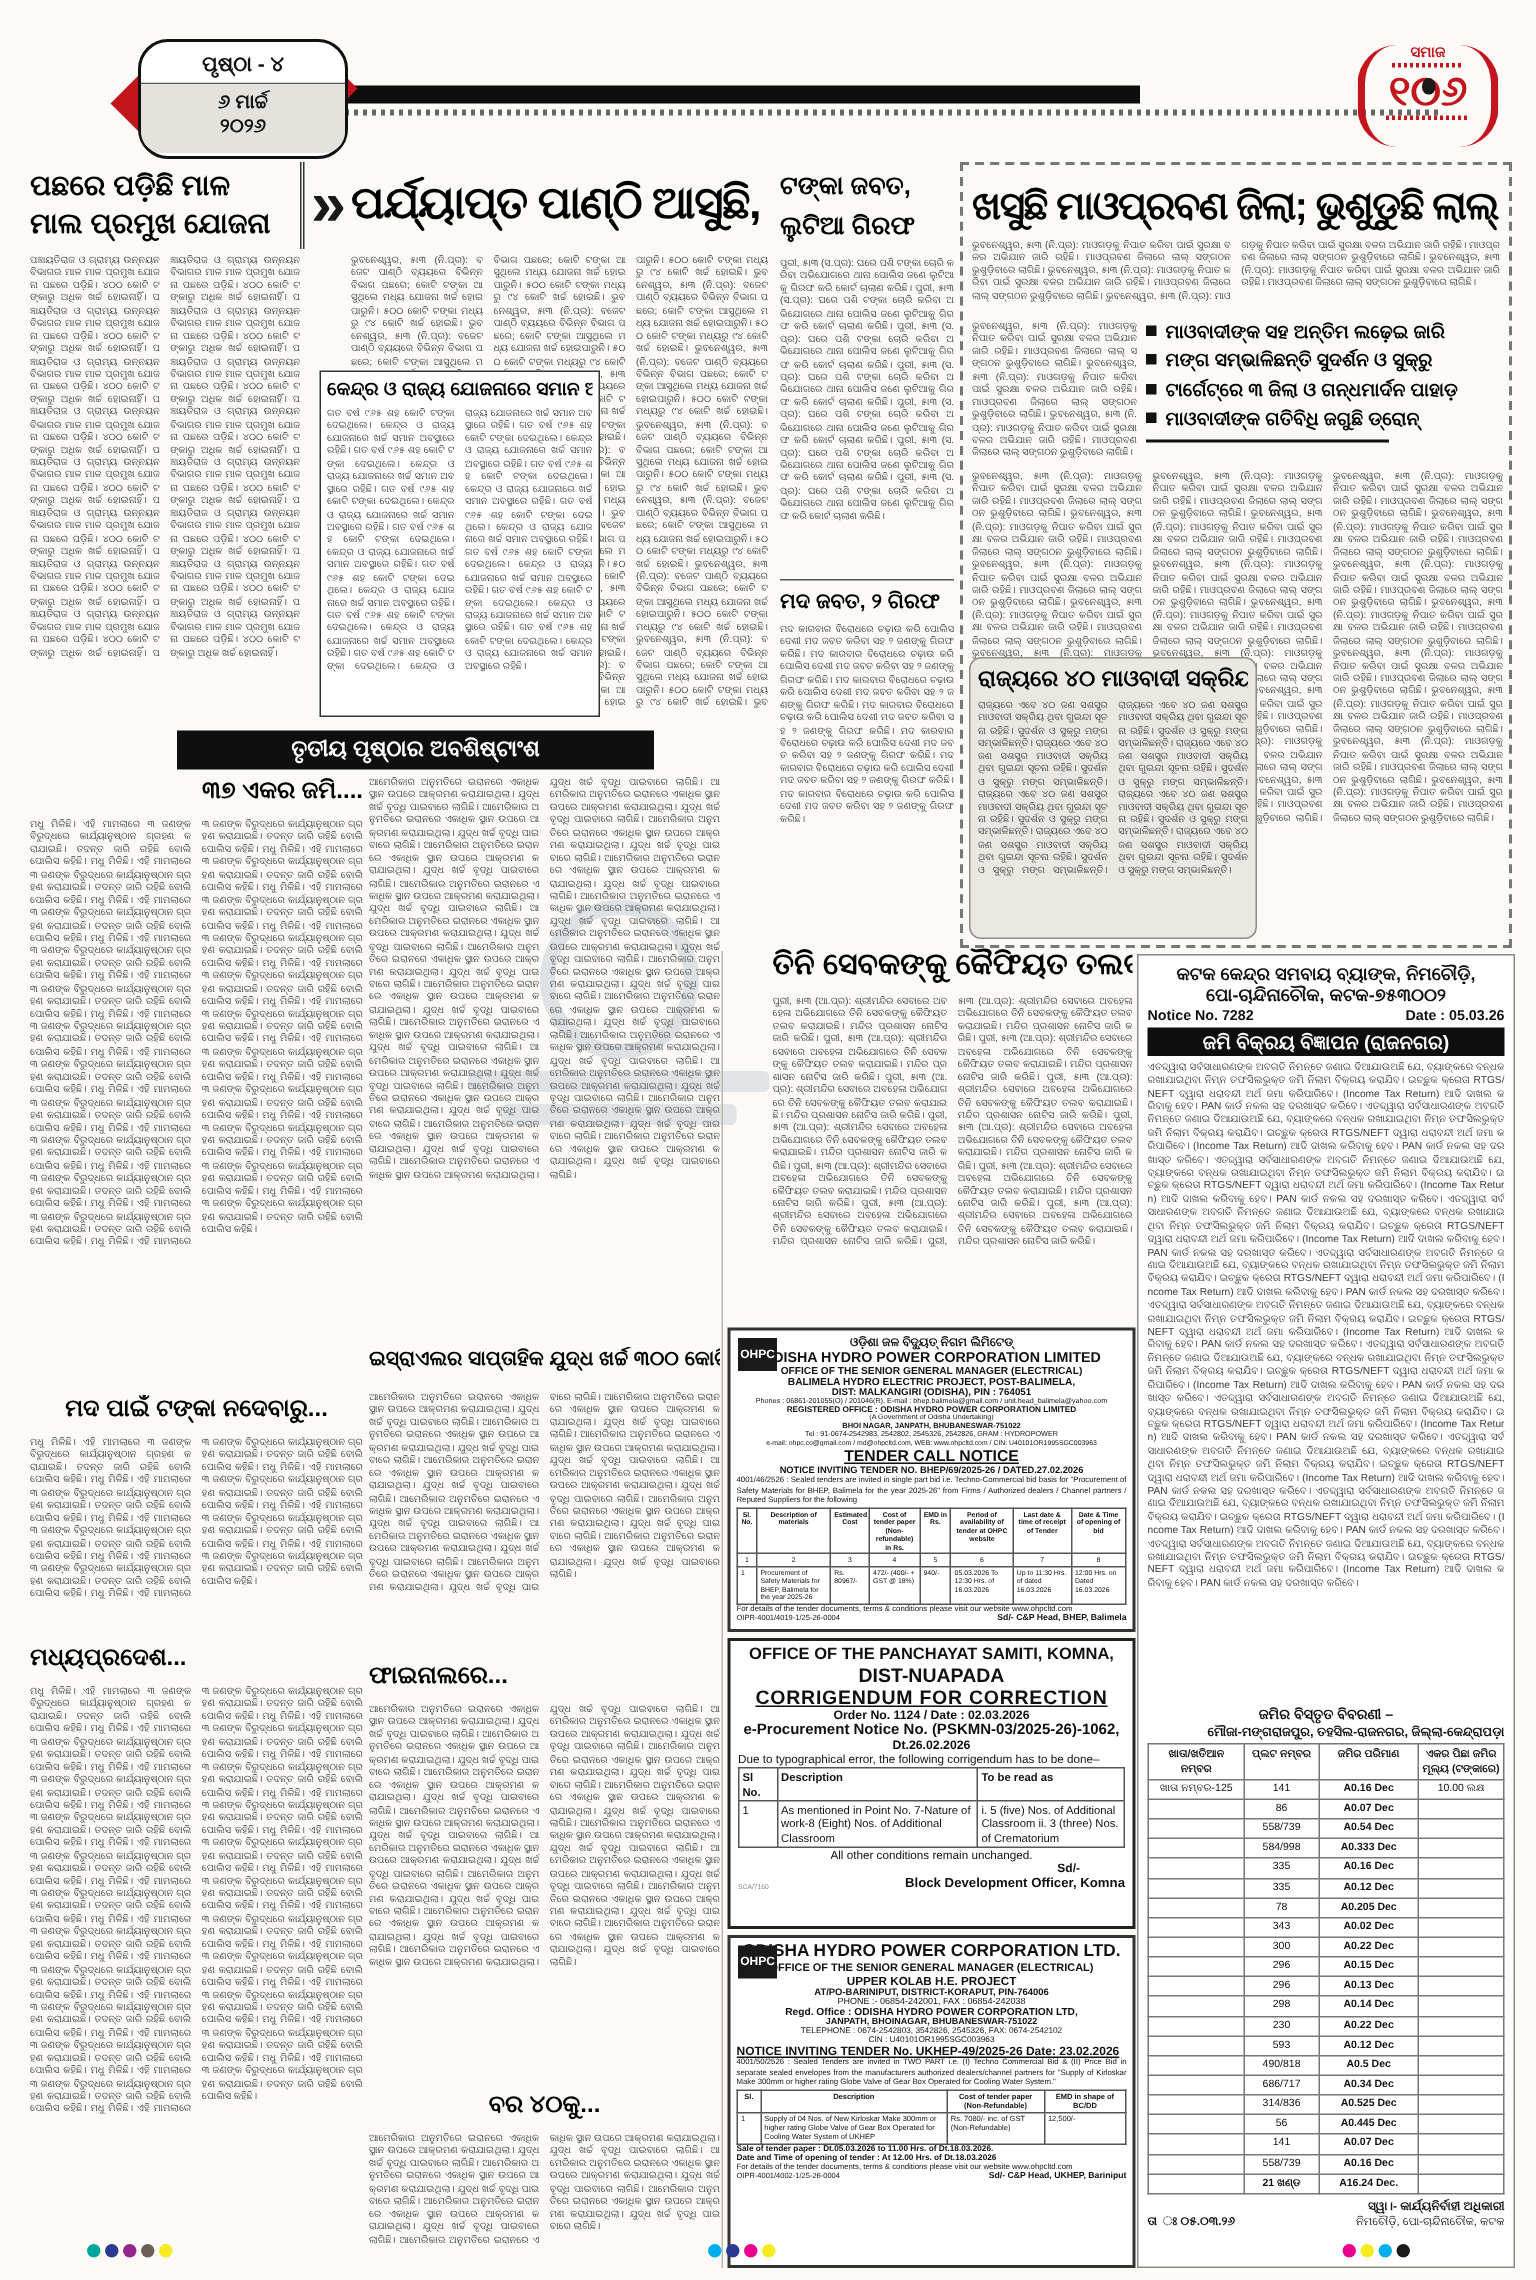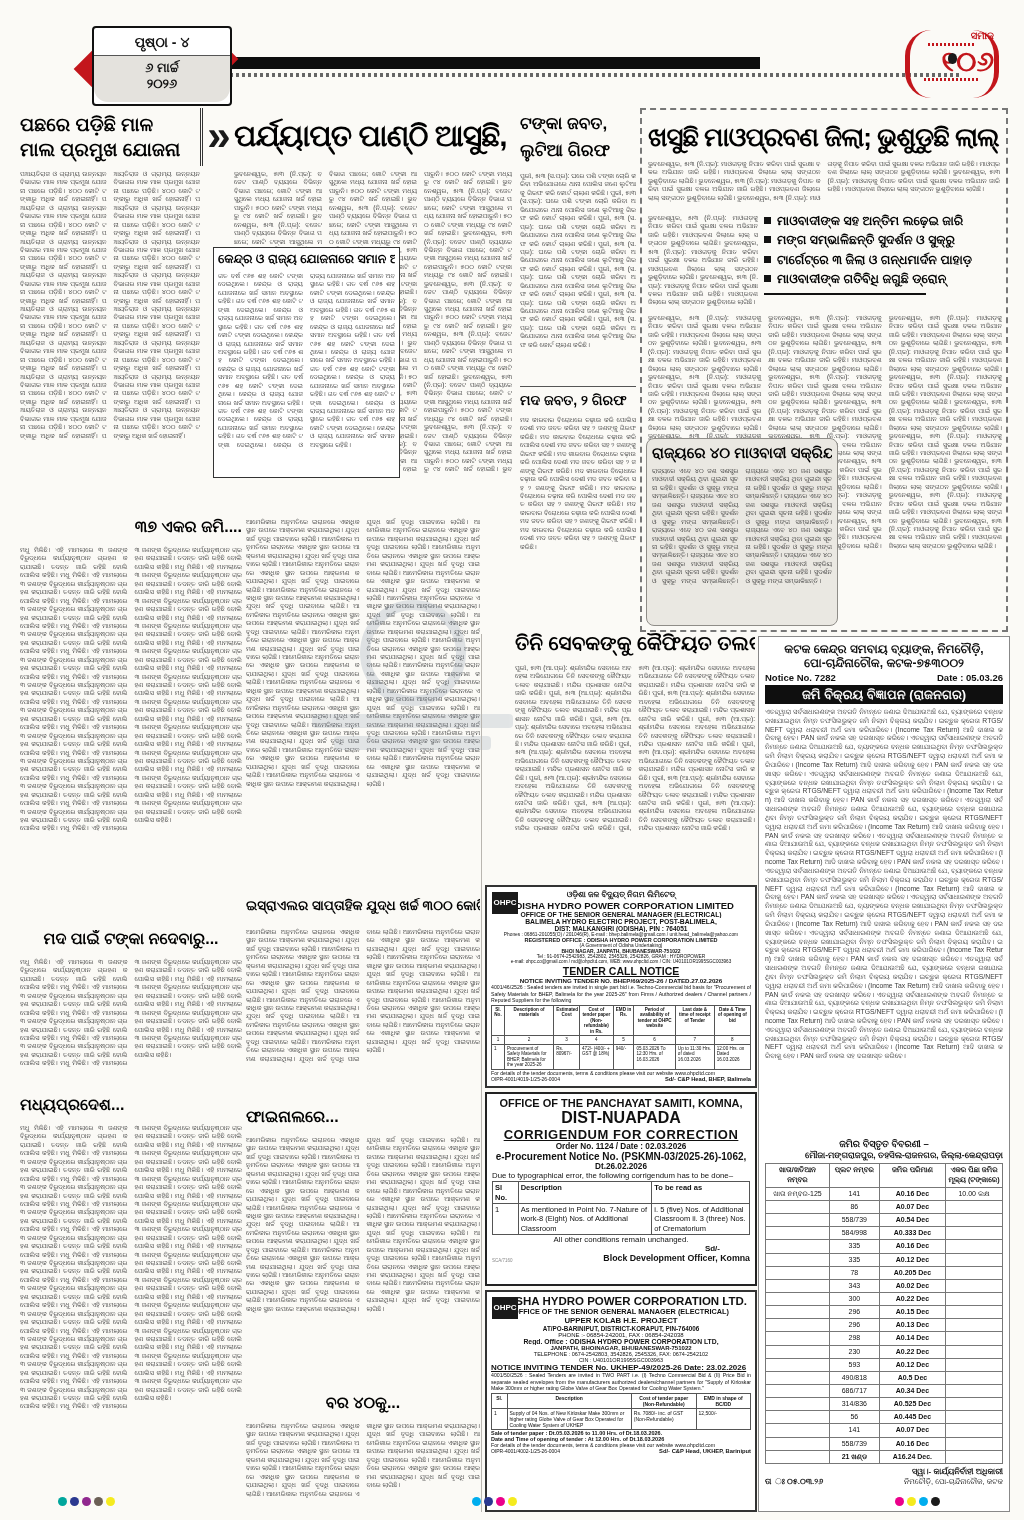--- a/index.html
+++ b/index.html
@@ -7,21 +7,21 @@
         font-family:"Liberation Sans",sans-serif;color:#111;overflow:hidden;}
   .abs{position:absolute;}
   
   .bt{font-size:6.5px;line-height:1.3;text-align:justify;word-break:break-all;
       overflow:hidden;color:#3a3a3a;}
   .c2{column-count:2;column-gap:7px;}
   .c3{column-count:3;column-gap:7px;}
   .hd{font-weight:bold;color:#000;overflow:hidden;}
   .nowrap{white-space:nowrap;}
   
-  .badge{border:2px solid #111;border-radius:4px;background:#fff;text-align:center;z-index:3;}
+  .badge{border:2px solid #111;border-radius:20px;background:#fff;text-align:center;z-index:3;}
   .badge .bot{background:#e4e2dd;border-radius:0 0 14px 14px;border-top:1px solid #555;}
   .wing{width:26px;height:40px;background:#c3161c;transform:rotate(45deg);z-index:2;}
   .ruleblk{background:#0d0d0d;}
   .ruledot{background:repeating-linear-gradient(90deg,#666 0 3px,transparent 3px 6px);}
   .banner-out{clip-path:polygon(0 50%,13% 0,100% 0,100% 100%,13% 100%);background:#2a2a2a;z-index:3;}
   .banner-in{position:absolute;left:3px;top:3px;right:3px;bottom:3px;background:#fff;
              clip-path:polygon(0 50%,13% 0,100% 0,100% 100%,13% 100%);
              display:flex;align-items:center;justify-content:center;}
   .brand-bracket{border:5px solid #c3161c;border-radius:26px;z-index:3;}
   .dotted-box{border:2px dashed #777;background:#fbfaf6;}
@@ -63,21 +63,21 @@
   <div class="abs wing" style="left:84px;top:44px;"></div>
   <div class="abs wing" style="left:202px;top:44px;"></div>
   <div class="abs badge" style="left:92px;top:26px;width:136px;height:76px;">
     <div style="font-size:14px;font-weight:bold;padding-top:6px;">ପୃଷ୍ଠା - ୪</div>
     <div class="bot" style="margin-top:4px;height:46px;">
       <div style="font-size:13px;font-weight:bold;padding-top:4px;">୬ ମାର୍ଚ୍ଚ</div>
       <div style="font-size:13px;font-weight:bold;">୨୦୨୬</div>
     </div>
   </div>
   <div class="abs brand-bracket" style="left:905px;top:30px;width:84px;height:68px;border-top:none;border-bottom:none;">
-    <div style="text-align:right;">
+    <div style="text-align:center;">
       <div style="font-size:10px;font-weight:bold;color:#c3161c;overflow:hidden;white-space:nowrap;">ସମାଜ</div>
       <div style="height:3px;margin:1px 18px;background:repeating-linear-gradient(90deg,#c3161c 0 2px,transparent 2px 4px);"></div>
       <div style="font-size:28px;font-weight:bold;color:#c3161c;line-height:30px;position:relative;">୧୦୬</div>
       <div style="width:9px;height:11px;background:#1a1a1a;border-radius:50% 50% 45% 45%;margin:-24px auto 14px auto;position:relative;"></div>
       <div style="height:3px;margin:0 14px;background:repeating-linear-gradient(90deg,#c3161c 0 2px,transparent 2px 4px);"></div>
     </div>
   </div>
 
   <div class="abs hd" style="left:20px;top:112px;width:178px;height:52px;font-size:19px;line-height:25px;white-space:nowrap;">
     <div>ପଛରେ ପଡ଼ିଛି ମାଳ</div>
@@ -126,20 +126,21 @@
         </div>
       <div style="height:2px;background:#111;width:70%;margin-top:3px;"></div>
     </div>
     <div class="bt c3" style="position:absolute;left:6px;top:204px;width:354px;height:310px;">ଭୁବନେଶ୍ୱର, ୫ା୩ (ନି.ପ୍ର): ମାଓଗଡ଼କୁ ନିପାତ କରିବା ପାଇଁ ସୁରକ୍ଷା ବଳର ଅଭିଯାନ ଜାରି ରହିଛି। ମାଓପ୍ରବଣ ଜିଲାରେ ଲାଲ୍ ସଙ୍ଗଠନ ଭୁଶୁଡ଼ିବାରେ ଲାଗିଛି। ଭୁବନେଶ୍ୱର, ୫ା୩ (ନି.ପ୍ର): ମାଓଗଡ଼କୁ ନିପାତ କରିବା ପାଇଁ ସୁରକ୍ଷା ବଳର ଅଭିଯାନ ଜାରି ରହିଛି। ମାଓପ୍ରବଣ ଜିଲାରେ ଲାଲ୍ ସଙ୍ଗଠନ ଭୁଶୁଡ଼ିବାରେ ଲାଗିଛି। ଭୁବନେଶ୍ୱର, ୫ା୩ (ନି.ପ୍ର): ମାଓଗଡ଼କୁ ନିପାତ କରିବା ପାଇଁ ସୁରକ୍ଷା ବଳର ଅଭିଯାନ ଜାରି ରହିଛି। ମାଓପ୍ରବଣ ଜିଲାରେ ଲାଲ୍ ସଙ୍ଗଠନ ଭୁଶୁଡ଼ିବାରେ ଲାଗିଛି। ଭୁବନେଶ୍ୱର, ୫ା୩ (ନି.ପ୍ର): ମାଓଗଡ଼କୁ ନିପାତ କରିବା ପାଇଁ ସୁରକ୍ଷା ବଳର ଅଭିଯାନ ଜାରି ରହିଛି। ମାଓପ୍ରବଣ ଜିଲାରେ ଲାଲ୍ ସଙ୍ଗଠନ ଭୁଶୁଡ଼ିବାରେ ଲାଗିଛି। ଭୁବନେଶ୍ୱର, ୫ା୩ (ନି.ପ୍ର): ମାଓଗଡ଼କୁ ନିପାତ କରିବା ପାଇଁ ସୁରକ୍ଷା ବଳର ଅଭିଯାନ ଜାରି ରହିଛି। ମାଓପ୍ରବଣ ଜିଲାରେ ଲାଲ୍ ସଙ୍ଗଠନ ଭୁଶୁଡ଼ିବାରେ ଲାଗିଛି। ଭୁବନେଶ୍ୱର, ୫ା୩ (ନି.ପ୍ର): ମାଓଗଡ଼କୁ ନିପାତ କରିବା ପାଇଁ ସୁରକ୍ଷା ବଳର ଅଭିଯାନ ଜାରି ରହିଛି। ମାଓପ୍ରବଣ ଜିଲାରେ ଲାଲ୍ ସଙ୍ଗଠନ ଭୁଶୁଡ଼ିବାରେ ଲାଗିଛି। ଭୁବନେଶ୍ୱର, ୫ା୩ (ନି.ପ୍ର): ମାଓଗଡ଼କୁ ନିପାତ କରିବା ପାଇଁ ସୁରକ୍ଷା ବଳର ଅଭିଯାନ ଜାରି ରହିଛି। ମାଓପ୍ରବଣ ଜିଲାରେ ଲାଲ୍ ସଙ୍ଗଠନ ଭୁଶୁଡ଼ିବାରେ ଲାଗିଛି। ଭୁବନେଶ୍ୱର, ୫ା୩ (ନି.ପ୍ର): ମାଓଗଡ଼କୁ ନିପାତ କରିବା ପାଇଁ ସୁରକ୍ଷା ବଳର ଅଭିଯାନ ଜାରି ରହିଛି। ମାଓପ୍ରବଣ ଜିଲାରେ ଲାଲ୍ ସଙ୍ଗଠନ ଭୁଶୁଡ଼ିବାରେ ଲାଗିଛି। ଭୁବନେଶ୍ୱର, ୫ା୩ (ନି.ପ୍ର): ମାଓଗଡ଼କୁ ନିପାତ କରିବା ପାଇଁ ସୁରକ୍ଷା ବଳର ଅଭିଯାନ ଜାରି ରହିଛି। ମାଓପ୍ରବଣ ଜିଲାରେ ଲାଲ୍ ସଙ୍ଗଠନ ଭୁଶୁଡ଼ିବାରେ ଲାଗିଛି। ଭୁବନେଶ୍ୱର, ୫ା୩ (ନି.ପ୍ର): ମାଓଗଡ଼କୁ ନିପାତ କରିବା ପାଇଁ ସୁରକ୍ଷା ବଳର ଅଭିଯାନ ଜାରି ରହିଛି। ମାଓପ୍ରବଣ ଜିଲାରେ ଲାଲ୍ ସଙ୍ଗଠନ ଭୁଶୁଡ଼ିବାରେ ଲାଗିଛି। ଭୁବନେଶ୍ୱର, ୫ା୩ (ନି.ପ୍ର): ମାଓଗଡ଼କୁ ନିପାତ କରିବା ପାଇଁ ସୁରକ୍ଷା ବଳର ଅଭିଯାନ ଜାରି ରହିଛି। ମାଓପ୍ରବଣ ଜିଲାରେ ଲାଲ୍ ସଙ୍ଗଠନ ଭୁଶୁଡ଼ିବାରେ ଲାଗିଛି। ଭୁବନେଶ୍ୱର, ୫ା୩ (ନି.ପ୍ର): ମାଓଗଡ଼କୁ ନିପାତ କରିବା ପାଇଁ ସୁରକ୍ଷା ବଳର ଅଭିଯାନ ଜାରି ରହିଛି। ମାଓପ୍ରବଣ ଜିଲାରେ ଲାଲ୍ ସଙ୍ଗଠନ ଭୁଶୁଡ଼ିବାରେ ଲାଗିଛି। ଭୁବନେଶ୍ୱର, ୫ା୩ (ନି.ପ୍ର): ମାଓଗଡ଼କୁ ନିପାତ କରିବା ପାଇଁ ସୁରକ୍ଷା ବଳର ଅଭିଯାନ ଜାରି ରହିଛି। ମାଓପ୍ରବଣ ଜିଲାରେ ଲାଲ୍ ସଙ୍ଗଠନ ଭୁଶୁଡ଼ିବାରେ ଲାଗିଛି। ଭୁବନେଶ୍ୱର, ୫ା୩ (ନି.ପ୍ର): ମାଓଗଡ଼କୁ ନିପାତ କରିବା ପାଇଁ ସୁରକ୍ଷା ବଳର ଅଭିଯାନ ଜାରି ରହିଛି। ମାଓପ୍ରବଣ ଜିଲାରେ ଲାଲ୍ ସଙ୍ଗଠନ ଭୁଶୁଡ଼ିବାରେ ଲାଗିଛି। ଭୁବନେଶ୍ୱର, ୫ା୩ (ନି.ପ୍ର): ମାଓଗଡ଼କୁ ନିପାତ କରିବା ପାଇଁ ସୁରକ୍ଷା ବଳର ଅଭିଯାନ ଜାରି ରହିଛି। ମାଓପ୍ରବଣ ଜିଲାରେ ଲାଲ୍ ସଙ୍ଗଠନ ଭୁଶୁଡ଼ିବାରେ ଲାଗିଛି। ଭୁବନେଶ୍ୱର, ୫ା୩ (ନି.ପ୍ର): ମାଓଗଡ଼କୁ ନିପାତ କରିବା ପାଇଁ ସୁରକ୍ଷା ବଳର ଅଭିଯାନ ଜାରି ରହିଛି। ମାଓପ୍ରବଣ ଜିଲାରେ ଲାଲ୍ ସଙ୍ଗଠନ ଭୁଶୁଡ଼ିବାରେ ଲାଗିଛି। ଭୁବନେଶ୍ୱର, ୫ା୩ (ନି.ପ୍ର): ମାଓଗଡ଼କୁ ନିପାତ କରିବା ପାଇଁ ସୁରକ୍ଷା ବଳର ଅଭିଯାନ ଜାରି ରହିଛି। ମାଓପ୍ରବଣ ଜିଲାରେ ଲାଲ୍ ସଙ୍ଗଠନ ଭୁଶୁଡ଼ିବାରେ ଲାଗିଛି। ଭୁବନେଶ୍ୱର, ୫ା୩ (ନି.ପ୍ର): ମାଓଗଡ଼କୁ ନିପାତ କରିବା ପାଇଁ ସୁରକ୍ଷା ବଳର ଅଭିଯାନ ଜାରି ରହିଛି। ମାଓପ୍ରବଣ ଜିଲାରେ ଲାଲ୍ ସଙ୍ଗଠନ ଭୁଶୁଡ଼ିବାରେ ଲାଗିଛି। ଭୁବନେଶ୍ୱର, ୫ା୩ (ନି.ପ୍ର): ମାଓଗଡ଼କୁ ନିପାତ କରିବା ପାଇଁ ସୁରକ୍ଷା ବଳର ଅଭିଯାନ ଜାରି ରହିଛି। ମାଓପ୍ରବଣ ଜିଲାରେ ଲାଲ୍ ସଙ୍ଗଠନ ଭୁଶୁଡ଼ିବାରେ ଲାଗିଛି। ଭୁବନେଶ୍ୱର, ୫ା୩ (ନି.ପ୍ର): ମାଓଗଡ଼କୁ ନିପାତ କରିବା ପାଇଁ ସୁରକ୍ଷା ବଳର ଅଭିଯାନ ଜାରି ରହିଛି। ମାଓପ୍ରବଣ ଜିଲାରେ ଲାଲ୍ ସଙ୍ଗଠନ ଭୁଶୁଡ଼ିବାରେ ଲାଗିଛି। ଭୁବନେଶ୍ୱର, ୫ା୩ (ନି.ପ୍ର): ମାଓଗଡ଼କୁ ନିପାତ କରିବା ପାଇଁ ସୁରକ୍ଷା ବଳର ଅଭିଯାନ ଜାରି ରହିଛି। ମାଓପ୍ରବଣ ଜିଲାରେ ଲାଲ୍ ସଙ୍ଗଠନ ଭୁଶୁଡ଼ିବାରେ ଲାଗିଛି। ଭୁବନେଶ୍ୱର, ୫ା୩ (ନି.ପ୍ର): ମାଓଗଡ଼କୁ ନିପାତ କରିବା ପାଇଁ ସୁରକ୍ଷା ବଳର ଅଭିଯାନ ଜାରି ରହିଛି। ମାଓପ୍ରବଣ ଜିଲାରେ ଲାଲ୍ ସଙ୍ଗଠନ ଭୁଶୁଡ଼ିବାରେ ଲାଗିଛି। ଭୁବନେଶ୍ୱର, ୫ା୩ (ନି.ପ୍ର): ମାଓଗଡ଼କୁ ନିପାତ କରିବା ପାଇଁ ସୁରକ୍ଷା ବଳର ଅଭିଯାନ ଜାରି ରହିଛି। ମାଓପ୍ରବଣ ଜିଲାରେ ଲାଲ୍ ସଙ୍ଗଠନ ଭୁଶୁଡ଼ିବାରେ ଲାଗିଛି। ଭୁବନେଶ୍ୱର, ୫ା୩ (ନି.ପ୍ର): ମାଓଗଡ଼କୁ ନିପାତ କରିବା ପାଇଁ ସୁରକ୍ଷା ବଳର ଅଭିଯାନ ଜାରି ରହିଛି। ମାଓପ୍ରବଣ ଜିଲାରେ ଲାଲ୍ ସଙ୍ଗଠନ ଭୁଶୁଡ଼ିବାରେ ଲାଗିଛି।</div>
     <div class="graybox" style="position:absolute;left:4px;top:328px;width:192px;height:188px;padding:5px;box-sizing:border-box;">
       <div class="hd nowrap" style="font-size:15px;text-align:center;height:20px;">ରାଜ୍ୟରେ ୪୦ ମାଓବାଦୀ ସକ୍ରିୟ</div>
       <div class="bt c2" style="height:150px;margin-top:3px;">ରାଜ୍ୟରେ ଏବେ ୪୦ ଜଣ ସଶସ୍ତ୍ର ମାଓବାଦୀ ସକ୍ରିୟ ଥିବା ଗୁଇନ୍ଦା ସୂଚନା ରହିଛି। ସୁଦର୍ଶନ ଓ ସୁକ୍ରୁ ମଙ୍ଗ ସମ୍ଭାଳିଛନ୍ତି। ରାଜ୍ୟରେ ଏବେ ୪୦ ଜଣ ସଶସ୍ତ୍ର ମାଓବାଦୀ ସକ୍ରିୟ ଥିବା ଗୁଇନ୍ଦା ସୂଚନା ରହିଛି। ସୁଦର୍ଶନ ଓ ସୁକ୍ରୁ ମଙ୍ଗ ସମ୍ଭାଳିଛନ୍ତି। ରାଜ୍ୟରେ ଏବେ ୪୦ ଜଣ ସଶସ୍ତ୍ର ମାଓବାଦୀ ସକ୍ରିୟ ଥିବା ଗୁଇନ୍ଦା ସୂଚନା ରହିଛି। ସୁଦର୍ଶନ ଓ ସୁକ୍ରୁ ମଙ୍ଗ ସମ୍ଭାଳିଛନ୍ତି। ରାଜ୍ୟରେ ଏବେ ୪୦ ଜଣ ସଶସ୍ତ୍ର ମାଓବାଦୀ ସକ୍ରିୟ ଥିବା ଗୁଇନ୍ଦା ସୂଚନା ରହିଛି। ସୁଦର୍ଶନ ଓ ସୁକ୍ରୁ ମଙ୍ଗ ସମ୍ଭାଳିଛନ୍ତି। ରାଜ୍ୟରେ ଏବେ ୪୦ ଜଣ ସଶସ୍ତ୍ର ମାଓବାଦୀ ସକ୍ରିୟ ଥିବା ଗୁଇନ୍ଦା ସୂଚନା ରହିଛି। ସୁଦର୍ଶନ ଓ ସୁକ୍ରୁ ମଙ୍ଗ ସମ୍ଭାଳିଛନ୍ତି। ରାଜ୍ୟରେ ଏବେ ୪୦ ଜଣ ସଶସ୍ତ୍ର ମାଓବାଦୀ ସକ୍ରିୟ ଥିବା ଗୁଇନ୍ଦା ସୂଚନା ରହିଛି। ସୁଦର୍ଶନ ଓ ସୁକ୍ରୁ ମଙ୍ଗ ସମ୍ଭାଳିଛନ୍ତି। ରାଜ୍ୟରେ ଏବେ ୪୦ ଜଣ ସଶସ୍ତ୍ର ମାଓବାଦୀ ସକ୍ରିୟ ଥିବା ଗୁଇନ୍ଦା ସୂଚନା ରହିଛି। ସୁଦର୍ଶନ ଓ ସୁକ୍ରୁ ମଙ୍ଗ ସମ୍ଭାଳିଛନ୍ତି। ରାଜ୍ୟରେ ଏବେ ୪୦ ଜଣ ସଶସ୍ତ୍ର ମାଓବାଦୀ ସକ୍ରିୟ ଥିବା ଗୁଇନ୍ଦା ସୂଚନା ରହିଛି। ସୁଦର୍ଶନ ଓ ସୁକ୍ରୁ ମଙ୍ଗ ସମ୍ଭାଳିଛନ୍ତି।</div>
     </div>
   </div>
 
+  <div class="abs blackbar" style="left:118px;top:487px;width:318px;height:26px;font-size:15px;line-height:26px;overflow:hidden;white-space:nowrap;">ତୃତୀୟ ପୃଷ୍ଠାର ଅବଶିଷ୍ଟାଂଶ</div>
 
   <div class="abs hd nowrap" style="left:20px;top:518px;width:222px;height:24px;font-size:16px;text-align:right;">୩୭ ଏକର ଜମି....</div>
   <div class="abs bt c2" style="left:20px;top:546px;width:222px;height:378px;">ମଧୁ ମିଳିଛି। ଏହି ମାମଲାରେ ୩ ଜଣଙ୍କ ବିରୁଦ୍ଧରେ କାର୍ଯ୍ୟାନୁଷ୍ଠାନ ଗ୍ରହଣ କରାଯାଇଛି। ତଦନ୍ତ ଜାରି ରହିଛି ବୋଲି ପୋଲିସ କହିଛି। ମଧୁ ମିଳିଛି। ଏହି ମାମଲାରେ ୩ ଜଣଙ୍କ ବିରୁଦ୍ଧରେ କାର୍ଯ୍ୟାନୁଷ୍ଠାନ ଗ୍ରହଣ କରାଯାଇଛି। ତଦନ୍ତ ଜାରି ରହିଛି ବୋଲି ପୋଲିସ କହିଛି। ମଧୁ ମିଳିଛି। ଏହି ମାମଲାରେ ୩ ଜଣଙ୍କ ବିରୁଦ୍ଧରେ କାର୍ଯ୍ୟାନୁଷ୍ଠାନ ଗ୍ରହଣ କରାଯାଇଛି। ତଦନ୍ତ ଜାରି ରହିଛି ବୋଲି ପୋଲିସ କହିଛି। ମଧୁ ମିଳିଛି। ଏହି ମାମଲାରେ ୩ ଜଣଙ୍କ ବିରୁଦ୍ଧରେ କାର୍ଯ୍ୟାନୁଷ୍ଠାନ ଗ୍ରହଣ କରାଯାଇଛି। ତଦନ୍ତ ଜାରି ରହିଛି ବୋଲି ପୋଲିସ କହିଛି। ମଧୁ ମିଳିଛି। ଏହି ମାମଲାରେ ୩ ଜଣଙ୍କ ବିରୁଦ୍ଧରେ କାର୍ଯ୍ୟାନୁଷ୍ଠାନ ଗ୍ରହଣ କରାଯାଇଛି। ତଦନ୍ତ ଜାରି ରହିଛି ବୋଲି ପୋଲିସ କହିଛି। ମଧୁ ମିଳିଛି। ଏହି ମାମଲାରେ ୩ ଜଣଙ୍କ ବିରୁଦ୍ଧରେ କାର୍ଯ୍ୟାନୁଷ୍ଠାନ ଗ୍ରହଣ କରାଯାଇଛି। ତଦନ୍ତ ଜାରି ରହିଛି ବୋଲି ପୋଲିସ କହିଛି। ମଧୁ ମିଳିଛି। ଏହି ମାମଲାରେ ୩ ଜଣଙ୍କ ବିରୁଦ୍ଧରେ କାର୍ଯ୍ୟାନୁଷ୍ଠାନ ଗ୍ରହଣ କରାଯାଇଛି। ତଦନ୍ତ ଜାରି ରହିଛି ବୋଲି ପୋଲିସ କହିଛି। ମଧୁ ମିଳିଛି। ଏହି ମାମଲାରେ ୩ ଜଣଙ୍କ ବିରୁଦ୍ଧରେ କାର୍ଯ୍ୟାନୁଷ୍ଠାନ ଗ୍ରହଣ କରାଯାଇଛି। ତଦନ୍ତ ଜାରି ରହିଛି ବୋଲି ପୋଲିସ କହିଛି। ମଧୁ ମିଳିଛି। ଏହି ମାମଲାରେ ୩ ଜଣଙ୍କ ବିରୁଦ୍ଧରେ କାର୍ଯ୍ୟାନୁଷ୍ଠାନ ଗ୍ରହଣ କରାଯାଇଛି। ତଦନ୍ତ ଜାରି ରହିଛି ବୋଲି ପୋଲିସ କହିଛି। ମଧୁ ମିଳିଛି। ଏହି ମାମଲାରେ ୩ ଜଣଙ୍କ ବିରୁଦ୍ଧରେ କାର୍ଯ୍ୟାନୁଷ୍ଠାନ ଗ୍ରହଣ କରାଯାଇଛି। ତଦନ୍ତ ଜାରି ରହିଛି ବୋଲି ପୋଲିସ କହିଛି। ମଧୁ ମିଳିଛି। ଏହି ମାମଲାରେ ୩ ଜଣଙ୍କ ବିରୁଦ୍ଧରେ କାର୍ଯ୍ୟାନୁଷ୍ଠାନ ଗ୍ରହଣ କରାଯାଇଛି। ତଦନ୍ତ ଜାରି ରହିଛି ବୋଲି ପୋଲିସ କହିଛି। ମଧୁ ମିଳିଛି। ଏହି ମାମଲାରେ ୩ ଜଣଙ୍କ ବିରୁଦ୍ଧରେ କାର୍ଯ୍ୟାନୁଷ୍ଠାନ ଗ୍ରହଣ କରାଯାଇଛି। ତଦନ୍ତ ଜାରି ରହିଛି ବୋଲି ପୋଲିସ କହିଛି। ମଧୁ ମିଳିଛି। ଏହି ମାମଲାରେ ୩ ଜଣଙ୍କ ବିରୁଦ୍ଧରେ କାର୍ଯ୍ୟାନୁଷ୍ଠାନ ଗ୍ରହଣ କରାଯାଇଛି। ତଦନ୍ତ ଜାରି ରହିଛି ବୋଲି ପୋଲିସ କହିଛି। ମଧୁ ମିଳିଛି। ଏହି ମାମଲାରେ ୩ ଜଣଙ୍କ ବିରୁଦ୍ଧରେ କାର୍ଯ୍ୟାନୁଷ୍ଠାନ ଗ୍ରହଣ କରାଯାଇଛି। ତଦନ୍ତ ଜାରି ରହିଛି ବୋଲି ପୋଲିସ କହିଛି। ମଧୁ ମିଳିଛି। ଏହି ମାମଲାରେ ୩ ଜଣଙ୍କ ବିରୁଦ୍ଧରେ କାର୍ଯ୍ୟାନୁଷ୍ଠାନ ଗ୍ରହଣ କରାଯାଇଛି। ତଦନ୍ତ ଜାରି ରହିଛି ବୋଲି ପୋଲିସ କହିଛି। ମଧୁ ମିଳିଛି। ଏହି ମାମଲାରେ ୩ ଜଣଙ୍କ ବିରୁଦ୍ଧରେ କାର୍ଯ୍ୟାନୁଷ୍ଠାନ ଗ୍ରହଣ କରାଯାଇଛି। ତଦନ୍ତ ଜାରି ରହିଛି ବୋଲି ପୋଲିସ କହିଛି। ମଧୁ ମିଳିଛି। ଏହି ମାମଲାରେ ୩ ଜଣଙ୍କ ବିରୁଦ୍ଧରେ କାର୍ଯ୍ୟାନୁଷ୍ଠାନ ଗ୍ରହଣ କରାଯାଇଛି। ତଦନ୍ତ ଜାରି ରହିଛି ବୋଲି ପୋଲିସ କହିଛି। ମଧୁ ମିଳିଛି। ଏହି ମାମଲାରେ ୩ ଜଣଙ୍କ ବିରୁଦ୍ଧରେ କାର୍ଯ୍ୟାନୁଷ୍ଠାନ ଗ୍ରହଣ କରାଯାଇଛି। ତଦନ୍ତ ଜାରି ରହିଛି ବୋଲି ପୋଲିସ କହିଛି। ମଧୁ ମିଳିଛି। ଏହି ମାମଲାରେ ୩ ଜଣଙ୍କ ବିରୁଦ୍ଧରେ କାର୍ଯ୍ୟାନୁଷ୍ଠାନ ଗ୍ରହଣ କରାଯାଇଛି। ତଦନ୍ତ ଜାରି ରହିଛି ବୋଲି ପୋଲିସ କହିଛି। ମଧୁ ମିଳିଛି। ଏହି ମାମଲାରେ ୩ ଜଣଙ୍କ ବିରୁଦ୍ଧରେ କାର୍ଯ୍ୟାନୁଷ୍ଠାନ ଗ୍ରହଣ କରାଯାଇଛି। ତଦନ୍ତ ଜାରି ରହିଛି ବୋଲି ପୋଲିସ କହିଛି। ମଧୁ ମିଳିଛି। ଏହି ମାମଲାରେ ୩ ଜଣଙ୍କ ବିରୁଦ୍ଧରେ କାର୍ଯ୍ୟାନୁଷ୍ଠାନ ଗ୍ରହଣ କରାଯାଇଛି। ତଦନ୍ତ ଜାରି ରହିଛି ବୋଲି ପୋଲିସ କହିଛି। ମଧୁ ମିଳିଛି। ଏହି ମାମଲାରେ ୩ ଜଣଙ୍କ ବିରୁଦ୍ଧରେ କାର୍ଯ୍ୟାନୁଷ୍ଠାନ ଗ୍ରହଣ କରାଯାଇଛି। ତଦନ୍ତ ଜାରି ରହିଛି ବୋଲି ପୋଲିସ କହିଛି।</div>
   <div class="abs hd nowrap" style="left:20px;top:930px;width:222px;height:24px;font-size:16px;text-align:center;">ମଦ ପାଇଁ ଟଙ୍କା ନଦେବାରୁ...</div>
   <div class="abs bt c2" style="left:20px;top:958px;width:222px;height:132px;">ମଧୁ ମିଳିଛି। ଏହି ମାମଲାରେ ୩ ଜଣଙ୍କ ବିରୁଦ୍ଧରେ କାର୍ଯ୍ୟାନୁଷ୍ଠାନ ଗ୍ରହଣ କରାଯାଇଛି। ତଦନ୍ତ ଜାରି ରହିଛି ବୋଲି ପୋଲିସ କହିଛି। ମଧୁ ମିଳିଛି। ଏହି ମାମଲାରେ ୩ ଜଣଙ୍କ ବିରୁଦ୍ଧରେ କାର୍ଯ୍ୟାନୁଷ୍ଠାନ ଗ୍ରହଣ କରାଯାଇଛି। ତଦନ୍ତ ଜାରି ରହିଛି ବୋଲି ପୋଲିସ କହିଛି। ମଧୁ ମିଳିଛି। ଏହି ମାମଲାରେ ୩ ଜଣଙ୍କ ବିରୁଦ୍ଧରେ କାର୍ଯ୍ୟାନୁଷ୍ଠାନ ଗ୍ରହଣ କରାଯାଇଛି। ତଦନ୍ତ ଜାରି ରହିଛି ବୋଲି ପୋଲିସ କହିଛି। ମଧୁ ମିଳିଛି। ଏହି ମାମଲାରେ ୩ ଜଣଙ୍କ ବିରୁଦ୍ଧରେ କାର୍ଯ୍ୟାନୁଷ୍ଠାନ ଗ୍ରହଣ କରାଯାଇଛି। ତଦନ୍ତ ଜାରି ରହିଛି ବୋଲି ପୋଲିସ କହିଛି। ମଧୁ ମିଳିଛି। ଏହି ମାମଲାରେ ୩ ଜଣଙ୍କ ବିରୁଦ୍ଧରେ କାର୍ଯ୍ୟାନୁଷ୍ଠାନ ଗ୍ରହଣ କରାଯାଇଛି। ତଦନ୍ତ ଜାରି ରହିଛି ବୋଲି ପୋଲିସ କହିଛି। ମଧୁ ମିଳିଛି। ଏହି ମାମଲାରେ ୩ ଜଣଙ୍କ ବିରୁଦ୍ଧରେ କାର୍ଯ୍ୟାନୁଷ୍ଠାନ ଗ୍ରହଣ କରାଯାଇଛି। ତଦନ୍ତ ଜାରି ରହିଛି ବୋଲି ପୋଲିସ କହିଛି। ମଧୁ ମିଳିଛି। ଏହି ମାମଲାରେ ୩ ଜଣଙ୍କ ବିରୁଦ୍ଧରେ କାର୍ଯ୍ୟାନୁଷ୍ଠାନ ଗ୍ରହଣ କରାଯାଇଛି। ତଦନ୍ତ ଜାରି ରହିଛି ବୋଲି ପୋଲିସ କହିଛି। ମଧୁ ମିଳିଛି। ଏହି ମାମଲାରେ ୩ ଜଣଙ୍କ ବିରୁଦ୍ଧରେ କାର୍ଯ୍ୟାନୁଷ୍ଠାନ ଗ୍ରହଣ କରାଯାଇଛି। ତଦନ୍ତ ଜାରି ରହିଛି ବୋଲି ପୋଲିସ କହିଛି।</div>
   <div class="abs hd nowrap" style="left:20px;top:1096px;width:222px;height:24px;font-size:16px;">ମଧ୍ୟପ୍ରଦେଶ...</div>
   <div class="abs bt c2" style="left:20px;top:1124px;width:222px;height:380px;">ମଧୁ ମିଳିଛି। ଏହି ମାମଲାରେ ୩ ଜଣଙ୍କ ବିରୁଦ୍ଧରେ କାର୍ଯ୍ୟାନୁଷ୍ଠାନ ଗ୍ରହଣ କରାଯାଇଛି। ତଦନ୍ତ ଜାରି ରହିଛି ବୋଲି ପୋଲିସ କହିଛି। ମଧୁ ମିଳିଛି। ଏହି ମାମଲାରେ ୩ ଜଣଙ୍କ ବିରୁଦ୍ଧରେ କାର୍ଯ୍ୟାନୁଷ୍ଠାନ ଗ୍ରହଣ କରାଯାଇଛି। ତଦନ୍ତ ଜାରି ରହିଛି ବୋଲି ପୋଲିସ କହିଛି। ମଧୁ ମିଳିଛି। ଏହି ମାମଲାରେ ୩ ଜଣଙ୍କ ବିରୁଦ୍ଧରେ କାର୍ଯ୍ୟାନୁଷ୍ଠାନ ଗ୍ରହଣ କରାଯାଇଛି। ତଦନ୍ତ ଜାରି ରହିଛି ବୋଲି ପୋଲିସ କହିଛି। ମଧୁ ମିଳିଛି। ଏହି ମାମଲାରେ ୩ ଜଣଙ୍କ ବିରୁଦ୍ଧରେ କାର୍ଯ୍ୟାନୁଷ୍ଠାନ ଗ୍ରହଣ କରାଯାଇଛି। ତଦନ୍ତ ଜାରି ରହିଛି ବୋଲି ପୋଲିସ କହିଛି। ମଧୁ ମିଳିଛି। ଏହି ମାମଲାରେ ୩ ଜଣଙ୍କ ବିରୁଦ୍ଧରେ କାର୍ଯ୍ୟାନୁଷ୍ଠାନ ଗ୍ରହଣ କରାଯାଇଛି। ତଦନ୍ତ ଜାରି ରହିଛି ବୋଲି ପୋଲିସ କହିଛି। ମଧୁ ମିଳିଛି। ଏହି ମାମଲାରେ ୩ ଜଣଙ୍କ ବିରୁଦ୍ଧରେ କାର୍ଯ୍ୟାନୁଷ୍ଠାନ ଗ୍ରହଣ କରାଯାଇଛି। ତଦନ୍ତ ଜାରି ରହିଛି ବୋଲି ପୋଲିସ କହିଛି। ମଧୁ ମିଳିଛି। ଏହି ମାମଲାରେ ୩ ଜଣଙ୍କ ବିରୁଦ୍ଧରେ କାର୍ଯ୍ୟାନୁଷ୍ଠାନ ଗ୍ରହଣ କରାଯାଇଛି। ତଦନ୍ତ ଜାରି ରହିଛି ବୋଲି ପୋଲିସ କହିଛି। ମଧୁ ମିଳିଛି। ଏହି ମାମଲାରେ ୩ ଜଣଙ୍କ ବିରୁଦ୍ଧରେ କାର୍ଯ୍ୟାନୁଷ୍ଠାନ ଗ୍ରହଣ କରାଯାଇଛି। ତଦନ୍ତ ଜାରି ରହିଛି ବୋଲି ପୋଲିସ କହିଛି। ମଧୁ ମିଳିଛି। ଏହି ମାମଲାରେ ୩ ଜଣଙ୍କ ବିରୁଦ୍ଧରେ କାର୍ଯ୍ୟାନୁଷ୍ଠାନ ଗ୍ରହଣ କରାଯାଇଛି। ତଦନ୍ତ ଜାରି ରହିଛି ବୋଲି ପୋଲିସ କହିଛି। ମଧୁ ମିଳିଛି। ଏହି ମାମଲାରେ ୩ ଜଣଙ୍କ ବିରୁଦ୍ଧରେ କାର୍ଯ୍ୟାନୁଷ୍ଠାନ ଗ୍ରହଣ କରାଯାଇଛି। ତଦନ୍ତ ଜାରି ରହିଛି ବୋଲି ପୋଲିସ କହିଛି। ମଧୁ ମିଳିଛି। ଏହି ମାମଲାରେ ୩ ଜଣଙ୍କ ବିରୁଦ୍ଧରେ କାର୍ଯ୍ୟାନୁଷ୍ଠାନ ଗ୍ରହଣ କରାଯାଇଛି। ତଦନ୍ତ ଜାରି ରହିଛି ବୋଲି ପୋଲିସ କହିଛି। ମଧୁ ମିଳିଛି। ଏହି ମାମଲାରେ ୩ ଜଣଙ୍କ ବିରୁଦ୍ଧରେ କାର୍ଯ୍ୟାନୁଷ୍ଠାନ ଗ୍ରହଣ କରାଯାଇଛି। ତଦନ୍ତ ଜାରି ରହିଛି ବୋଲି ପୋଲିସ କହିଛି। ମଧୁ ମିଳିଛି। ଏହି ମାମଲାରେ ୩ ଜଣଙ୍କ ବିରୁଦ୍ଧରେ କାର୍ଯ୍ୟାନୁଷ୍ଠାନ ଗ୍ରହଣ କରାଯାଇଛି। ତଦନ୍ତ ଜାରି ରହିଛି ବୋଲି ପୋଲିସ କହିଛି। ମଧୁ ମିଳିଛି। ଏହି ମାମଲାରେ ୩ ଜଣଙ୍କ ବିରୁଦ୍ଧରେ କାର୍ଯ୍ୟାନୁଷ୍ଠାନ ଗ୍ରହଣ କରାଯାଇଛି। ତଦନ୍ତ ଜାରି ରହିଛି ବୋଲି ପୋଲିସ କହିଛି। ମଧୁ ମିଳିଛି। ଏହି ମାମଲାରେ ୩ ଜଣଙ୍କ ବିରୁଦ୍ଧରେ କାର୍ଯ୍ୟାନୁଷ୍ଠାନ ଗ୍ରହଣ କରାଯାଇଛି। ତଦନ୍ତ ଜାରି ରହିଛି ବୋଲି ପୋଲିସ କହିଛି। ମଧୁ ମିଳିଛି। ଏହି ମାମଲାରେ ୩ ଜଣଙ୍କ ବିରୁଦ୍ଧରେ କାର୍ଯ୍ୟାନୁଷ୍ଠାନ ଗ୍ରହଣ କରାଯାଇଛି। ତଦନ୍ତ ଜାରି ରହିଛି ବୋଲି ପୋଲିସ କହିଛି। ମଧୁ ମିଳିଛି। ଏହି ମାମଲାରେ ୩ ଜଣଙ୍କ ବିରୁଦ୍ଧରେ କାର୍ଯ୍ୟାନୁଷ୍ଠାନ ଗ୍ରହଣ କରାଯାଇଛି। ତଦନ୍ତ ଜାରି ରହିଛି ବୋଲି ପୋଲିସ କହିଛି। ମଧୁ ମିଳିଛି। ଏହି ମାମଲାରେ ୩ ଜଣଙ୍କ ବିରୁଦ୍ଧରେ କାର୍ଯ୍ୟାନୁଷ୍ଠାନ ଗ୍ରହଣ କରାଯାଇଛି। ତଦନ୍ତ ଜାରି ରହିଛି ବୋଲି ପୋଲିସ କହିଛି। ମଧୁ ମିଳିଛି। ଏହି ମାମଲାରେ ୩ ଜଣଙ୍କ ବିରୁଦ୍ଧରେ କାର୍ଯ୍ୟାନୁଷ୍ଠାନ ଗ୍ରହଣ କରାଯାଇଛି। ତଦନ୍ତ ଜାରି ରହିଛି ବୋଲି ପୋଲିସ କହିଛି। ମଧୁ ମିଳିଛି। ଏହି ମାମଲାରେ ୩ ଜଣଙ୍କ ବିରୁଦ୍ଧରେ କାର୍ଯ୍ୟାନୁଷ୍ଠାନ ଗ୍ରହଣ କରାଯାଇଛି। ତଦନ୍ତ ଜାରି ରହିଛି ବୋଲି ପୋଲିସ କହିଛି। ମଧୁ ମିଳିଛି। ଏହି ମାମଲାରେ ୩ ଜଣଙ୍କ ବିରୁଦ୍ଧରେ କାର୍ଯ୍ୟାନୁଷ୍ଠାନ ଗ୍ରହଣ କରାଯାଇଛି। ତଦନ୍ତ ଜାରି ରହିଛି ବୋଲି ପୋଲିସ କହିଛି। ମଧୁ ମିଳିଛି। ଏହି ମାମଲାରେ ୩ ଜଣଙ୍କ ବିରୁଦ୍ଧରେ କାର୍ଯ୍ୟାନୁଷ୍ଠାନ ଗ୍ରହଣ କରାଯାଇଛି। ତଦନ୍ତ ଜାରି ରହିଛି ବୋଲି ପୋଲିସ କହିଛି।</div>
 
   <div class="abs bt c2" style="left:246px;top:518px;width:234px;height:376px;">ଆମେରିକାର ଅନୁମତିରେ ଇରାନରେ ଏକାଧିକ ସ୍ଥାନ ଉପରେ ଆକ୍ରମଣ କରାଯାଇଥିଲା। ଯୁଦ୍ଧ ଖର୍ଚ୍ଚ ବୃଦ୍ଧି ପାଇବାରେ ଲାଗିଛି। ଆମେରିକାର ଅନୁମତିରେ ଇରାନରେ ଏକାଧିକ ସ୍ଥାନ ଉପରେ ଆକ୍ରମଣ କରାଯାଇଥିଲା। ଯୁଦ୍ଧ ଖର୍ଚ୍ଚ ବୃଦ୍ଧି ପାଇବାରେ ଲାଗିଛି। ଆମେରିକାର ଅନୁମତିରେ ଇରାନରେ ଏକାଧିକ ସ୍ଥାନ ଉପରେ ଆକ୍ରମଣ କରାଯାଇଥିଲା। ଯୁଦ୍ଧ ଖର୍ଚ୍ଚ ବୃଦ୍ଧି ପାଇବାରେ ଲାଗିଛି। ଆମେରିକାର ଅନୁମତିରେ ଇରାନରେ ଏକାଧିକ ସ୍ଥାନ ଉପରେ ଆକ୍ରମଣ କରାଯାଇଥିଲା। ଯୁଦ୍ଧ ଖର୍ଚ୍ଚ ବୃଦ୍ଧି ପାଇବାରେ ଲାଗିଛି। ଆମେରିକାର ଅନୁମତିରେ ଇରାନରେ ଏକାଧିକ ସ୍ଥାନ ଉପରେ ଆକ୍ରମଣ କରାଯାଇଥିଲା। ଯୁଦ୍ଧ ଖର୍ଚ୍ଚ ବୃଦ୍ଧି ପାଇବାରେ ଲାଗିଛି। ଆମେରିକାର ଅନୁମତିରେ ଇରାନରେ ଏକାଧିକ ସ୍ଥାନ ଉପରେ ଆକ୍ରମଣ କରାଯାଇଥିଲା। ଯୁଦ୍ଧ ଖର୍ଚ୍ଚ ବୃଦ୍ଧି ପାଇବାରେ ଲାଗିଛି। ଆମେରିକାର ଅନୁମତିରେ ଇରାନରେ ଏକାଧିକ ସ୍ଥାନ ଉପରେ ଆକ୍ରମଣ କରାଯାଇଥିଲା। ଯୁଦ୍ଧ ଖର୍ଚ୍ଚ ବୃଦ୍ଧି ପାଇବାରେ ଲାଗିଛି। ଆମେରିକାର ଅନୁମତିରେ ଇରାନରେ ଏକାଧିକ ସ୍ଥାନ ଉପରେ ଆକ୍ରମଣ କରାଯାଇଥିଲା। ଯୁଦ୍ଧ ଖର୍ଚ୍ଚ ବୃଦ୍ଧି ପାଇବାରେ ଲାଗିଛି। ଆମେରିକାର ଅନୁମତିରେ ଇରାନରେ ଏକାଧିକ ସ୍ଥାନ ଉପରେ ଆକ୍ରମଣ କରାଯାଇଥିଲା। ଯୁଦ୍ଧ ଖର୍ଚ୍ଚ ବୃଦ୍ଧି ପାଇବାରେ ଲାଗିଛି। ଆମେରିକାର ଅନୁମତିରେ ଇରାନରେ ଏକାଧିକ ସ୍ଥାନ ଉପରେ ଆକ୍ରମଣ କରାଯାଇଥିଲା। ଯୁଦ୍ଧ ଖର୍ଚ୍ଚ ବୃଦ୍ଧି ପାଇବାରେ ଲାଗିଛି। ଆମେରିକାର ଅନୁମତିରେ ଇରାନରେ ଏକାଧିକ ସ୍ଥାନ ଉପରେ ଆକ୍ରମଣ କରାଯାଇଥିଲା। ଯୁଦ୍ଧ ଖର୍ଚ୍ଚ ବୃଦ୍ଧି ପାଇବାରେ ଲାଗିଛି। ଆମେରିକାର ଅନୁମତିରେ ଇରାନରେ ଏକାଧିକ ସ୍ଥାନ ଉପରେ ଆକ୍ରମଣ କରାଯାଇଥିଲା। ଯୁଦ୍ଧ ଖର୍ଚ୍ଚ ବୃଦ୍ଧି ପାଇବାରେ ଲାଗିଛି। ଆମେରିକାର ଅନୁମତିରେ ଇରାନରେ ଏକାଧିକ ସ୍ଥାନ ଉପରେ ଆକ୍ରମଣ କରାଯାଇଥିଲା। ଯୁଦ୍ଧ ଖର୍ଚ୍ଚ ବୃଦ୍ଧି ପାଇବାରେ ଲାଗିଛି। ଆମେରିକାର ଅନୁମତିରେ ଇରାନରେ ଏକାଧିକ ସ୍ଥାନ ଉପରେ ଆକ୍ରମଣ କରାଯାଇଥିଲା। ଯୁଦ୍ଧ ଖର୍ଚ୍ଚ ବୃଦ୍ଧି ପାଇବାରେ ଲାଗିଛି। ଆମେରିକାର ଅନୁମତିରେ ଇରାନରେ ଏକାଧିକ ସ୍ଥାନ ଉପରେ ଆକ୍ରମଣ କରାଯାଇଥିଲା। ଯୁଦ୍ଧ ଖର୍ଚ୍ଚ ବୃଦ୍ଧି ପାଇବାରେ ଲାଗିଛି। ଆମେରିକାର ଅନୁମତିରେ ଇରାନରେ ଏକାଧିକ ସ୍ଥାନ ଉପରେ ଆକ୍ରମଣ କରାଯାଇଥିଲା। ଯୁଦ୍ଧ ଖର୍ଚ୍ଚ ବୃଦ୍ଧି ପାଇବାରେ ଲାଗିଛି। ଆମେରିକାର ଅନୁମତିରେ ଇରାନରେ ଏକାଧିକ ସ୍ଥାନ ଉପରେ ଆକ୍ରମଣ କରାଯାଇଥିଲା। ଯୁଦ୍ଧ ଖର୍ଚ୍ଚ ବୃଦ୍ଧି ପାଇବାରେ ଲାଗିଛି। ଆମେରିକାର ଅନୁମତିରେ ଇରାନରେ ଏକାଧିକ ସ୍ଥାନ ଉପରେ ଆକ୍ରମଣ କରାଯାଇଥିଲା। ଯୁଦ୍ଧ ଖର୍ଚ୍ଚ ବୃଦ୍ଧି ପାଇବାରେ ଲାଗିଛି। ଆମେରିକାର ଅନୁମତିରେ ଇରାନରେ ଏକାଧିକ ସ୍ଥାନ ଉପରେ ଆକ୍ରମଣ କରାଯାଇଥିଲା। ଯୁଦ୍ଧ ଖର୍ଚ୍ଚ ବୃଦ୍ଧି ପାଇବାରେ ଲାଗିଛି। ଆମେରିକାର ଅନୁମତିରେ ଇରାନରେ ଏକାଧିକ ସ୍ଥାନ ଉପରେ ଆକ୍ରମଣ କରାଯାଇଥିଲା। ଯୁଦ୍ଧ ଖର୍ଚ୍ଚ ବୃଦ୍ଧି ପାଇବାରେ ଲାଗିଛି। ଆମେରିକାର ଅନୁମତିରେ ଇରାନରେ ଏକାଧିକ ସ୍ଥାନ ଉପରେ ଆକ୍ରମଣ କରାଯାଇଥିଲା। ଯୁଦ୍ଧ ଖର୍ଚ୍ଚ ବୃଦ୍ଧି ପାଇବାରେ ଲାଗିଛି। ଆମେରିକାର ଅନୁମତିରେ ଇରାନରେ ଏକାଧିକ ସ୍ଥାନ ଉପରେ ଆକ୍ରମଣ କରାଯାଇଥିଲା। ଯୁଦ୍ଧ ଖର୍ଚ୍ଚ ବୃଦ୍ଧି ପାଇବାରେ ଲାଗିଛି। ଆମେରିକାର ଅନୁମତିରେ ଇରାନରେ ଏକାଧିକ ସ୍ଥାନ ଉପରେ ଆକ୍ରମଣ କରାଯାଇଥିଲା। ଯୁଦ୍ଧ ଖର୍ଚ୍ଚ ବୃଦ୍ଧି ପାଇବାରେ ଲାଗିଛି।</div>
   <div class="abs hd nowrap" style="left:246px;top:898px;width:234px;height:26px;font-size:13.5px;text-align:center;">ଇସ୍ରାଏଲର ସାପ୍ତାହିକ ଯୁଦ୍ଧ ଖର୍ଚ୍ଚ ୩୦୦ କୋଟି ଡଲାର</div>
@@ -222,21 +223,21 @@
     </table>
     <div style="font-size:5.2px;">For details of the tender documents, terms &amp; conditions please visit our website www.ohpcltd.com</div>
     <div style="display:flex;justify-content:space-between;font-size:5px;">
       <span>OIPR-4001/4019-1/25-26-0004</span>
       <span style="font-weight:bold;font-size:5.8px;">Sd/- C&amp;P Head, BHEP, Balimela</span>
     </div>
   </div>
 
   <div class="abs notice" style="left:485px;top:1092px;width:272px;height:194px;border:2.5px solid #222;box-sizing:border-box;padding:3px 5px;">
     <div class="nc" style="font-size:11px;">OFFICE OF THE PANCHAYAT SAMITI, KOMNA,</div>
-    <div class="nc" style="font-size:16px;text-align:center;">DIST-NUAPADA</div>
+    <div class="nc" style="font-size:13px;text-align:center;">DIST-NUAPADA</div>
     <div class="nc" style="font-size:13px;text-decoration:underline;letter-spacing:.5px;">CORRIGENDUM FOR CORRECTION</div>
     <div class="nc" style="font-size:8.2px;">Order No. 1124 / Date : 02.03.2026</div>
     <div class="nc" style="font-size:10px;">e-Procurement Notice No. (PSKMN-03/2025-26)-1062,</div>
     <div class="nc" style="font-size:8.2px;">Dt.26.02.2026</div>
     <div style="font-size:7.8px;line-height:1.2;">Due to typographical error, the following corrigendum has to be done–</div>
     <table class="t-kom" style="margin-top:1px;">
       <colgroup>
           <col style="width:10%">
           <col style="width:52%">
           <col style="width:38%">

